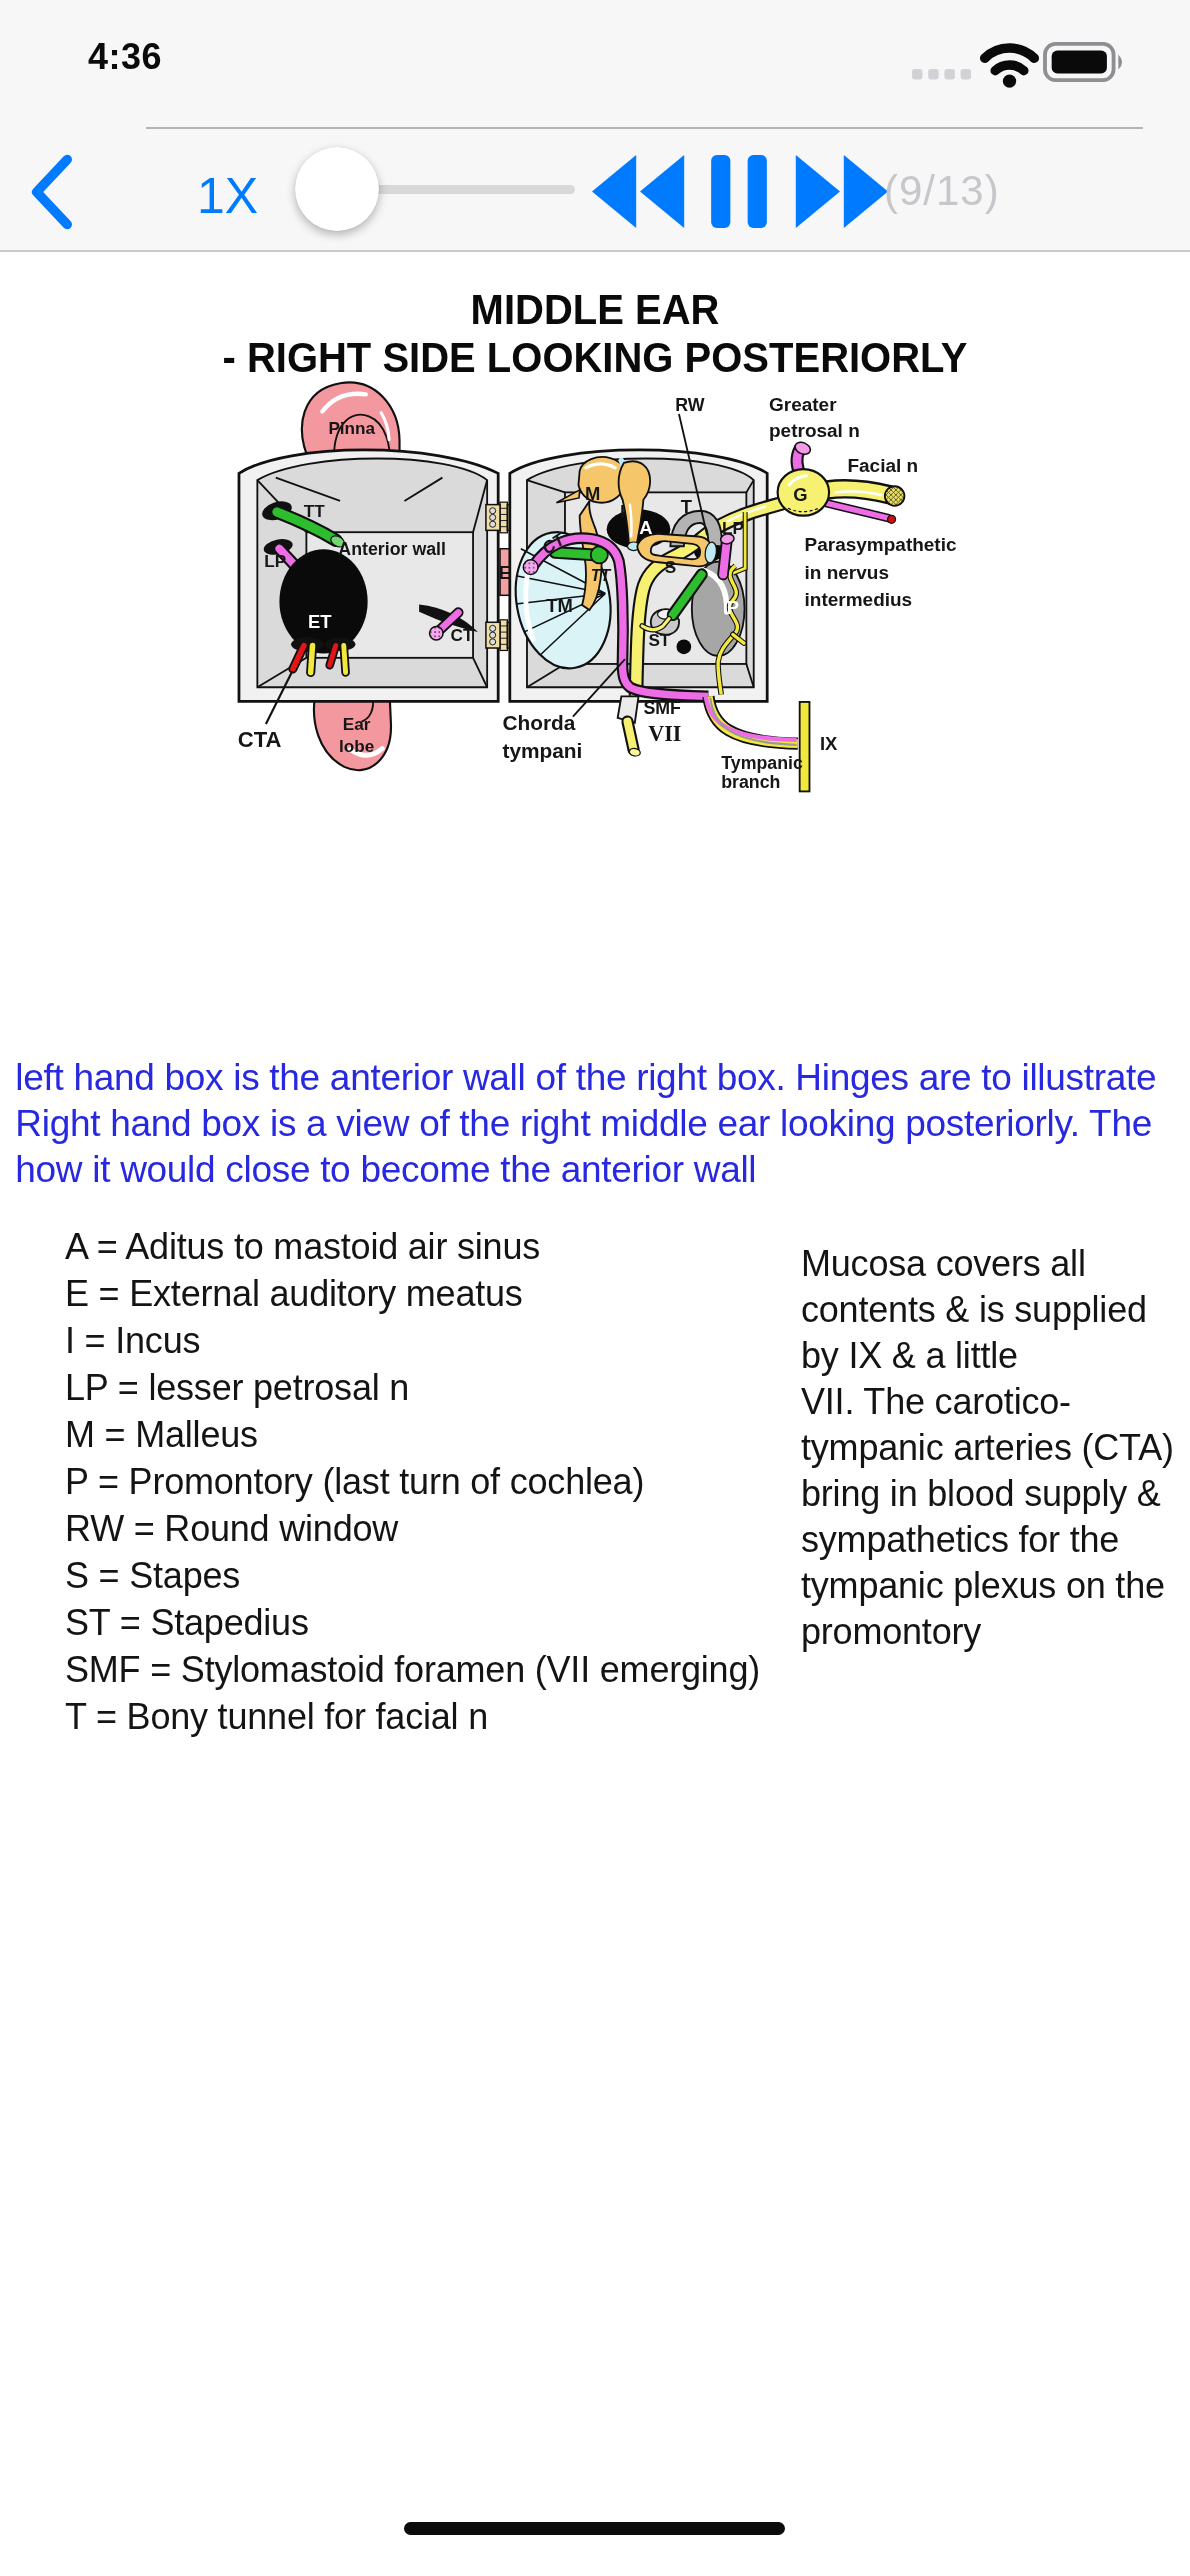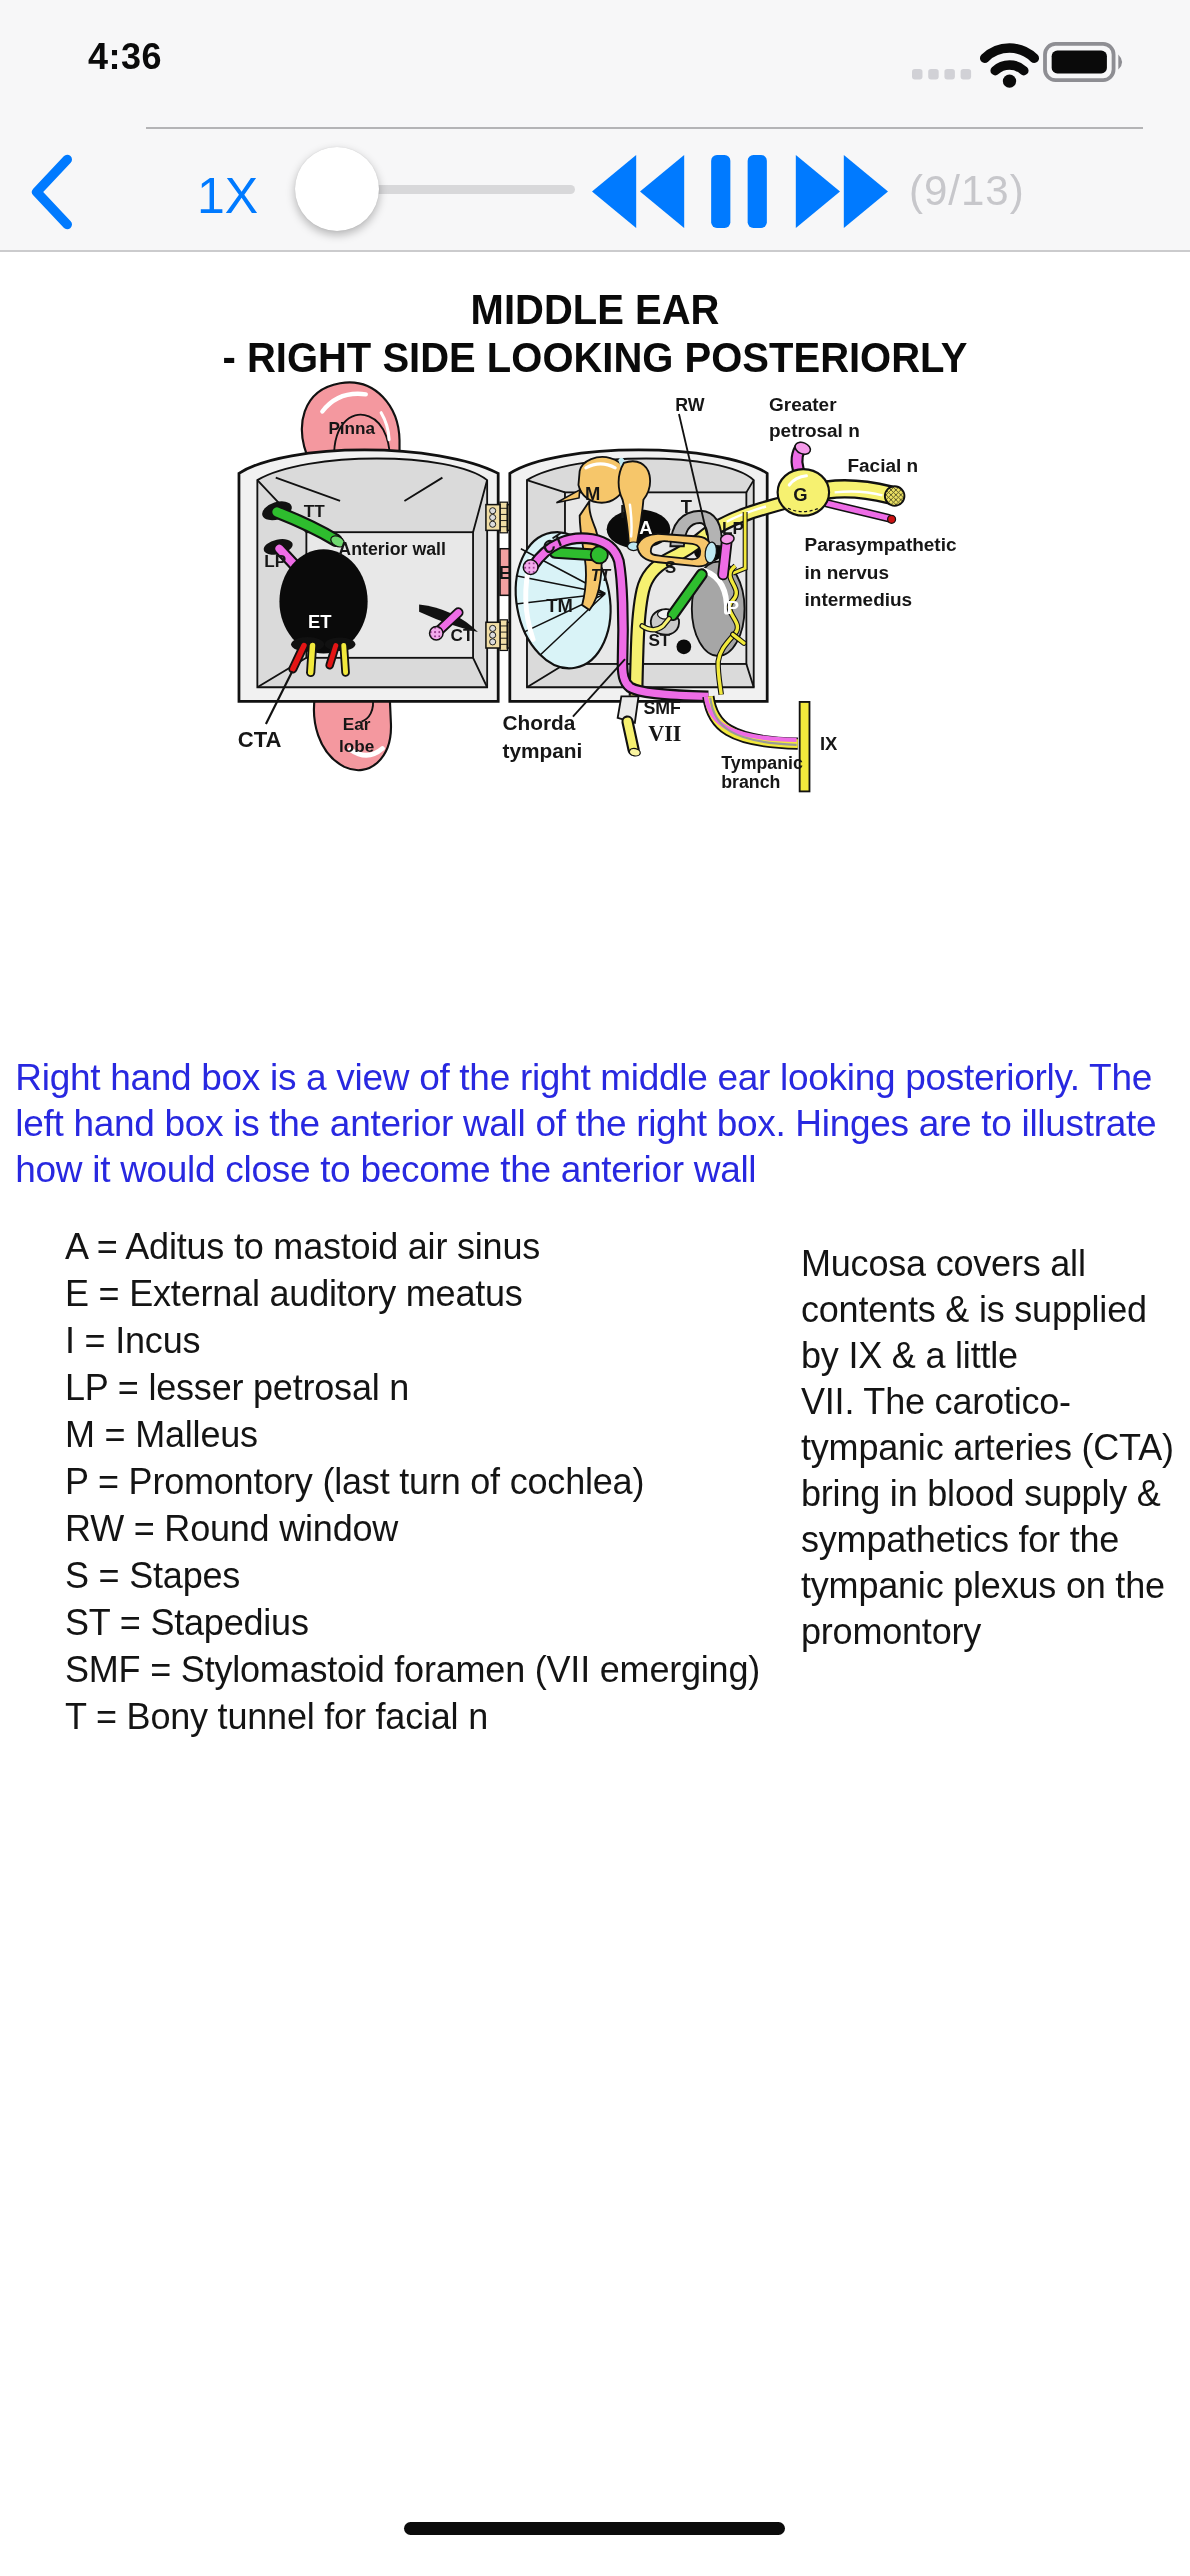--- a/index.html
+++ b/index.html
@@ -6,21 +6,21 @@
   .page{position:relative;width:1190px;height:2576px;background:#ffffff;overflow:hidden;
         font-family:"Liberation Sans",sans-serif;}
   
   .chrome{position:absolute;left:0;top:0;width:1190px;height:252px;background:#f7f7f8;}
   .time{position:absolute;left:88px;top:36px;font-size:36px;font-weight:700;color:#0b0b0b;letter-spacing:0.5px;}
   .sb-icon{position:absolute;}
   .divider-top{position:absolute;left:146px;top:127px;width:997px;height:1.9px;background:#b4b4b6;}
   .divider-bottom{position:absolute;left:0;top:250px;width:1190px;height:1.9px;background:#cbcbcd;}
   .nav-item{position:absolute;}
   .speed{left:197px;top:167px;font-size:50px;font-weight:400;color:#007aff;}
-  .counter{left:909px;top:167px;font-size:42px;color:#c7c7cb;letter-spacing:1px;}
+  .counter{left:884px;top:167px;font-size:42px;color:#c7c7cb;letter-spacing:1px;}
   .slider-track{left:318px;top:185px;width:257px;height:8.6px;background:#d8d8da;border-radius:4.8px;}
   .slider-thumb{left:295px;top:147px;width:84px;height:84px;border-radius:50%;background:#ffffff;
                 box-shadow:0 3.8px 9.6px rgba(0,0,0,.28), 0 0 1px rgba(0,0,0,.15);}
   
   .title{position:absolute;left:0;top:285px;width:1190px;text-align:center;color:#0a0a0a;
          font-size:43px;font-weight:700;line-height:48px;transform:scaleX(.93);}
   .caption{position:absolute;left:15.3px;top:1055px;width:1169px;font-size:37px;line-height:46px;
            color:#2828e0;letter-spacing:-0.3px;}
   .legend{position:absolute;left:65px;top:1223px;font-size:36px;line-height:47px;color:#141414;letter-spacing:-0.2px;}
   .side-note{position:absolute;left:801px;top:1241px;width:403px;font-size:36px;line-height:46px;color:#141414;letter-spacing:-0.2px;}
@@ -322,22 +322,22 @@
     <text class="dlbl" x="470" y="968" font-size="34">Chorda</text>
     <text class="dlbl" x="470" y="1014" font-size="34">tympani</text>
     <text class="dlbl" x="700" y="942" font-size="29" font-weight="700">SMF</text>
     <text class="serifR" x="708" y="986" font-size="36" fill="#161616">VII</text>
     <text class="dlbl" x="827" y="1032" font-size="29">Tympanic</text>
     <text class="dlbl" x="827" y="1062" font-size="29">branch</text>
     <text class="dlbl" x="988" y="1000" font-size="30">IX</text>
   </svg>
 
   <div class="caption">
+    <div>left hand box is the anterior wall of the right box. Hinges are to illustrate</div>
     <div>Right hand box is a view of the right middle ear looking posteriorly. The</div>
-    <div>left hand box is the anterior wall of the right box. Hinges are to illustrate</div>
     <div>how it would close to become the anterior wall</div>
   </div>
 
   <div class="legend">
     <div>A = Aditus to mastoid air sinus</div>
     <div>E = External auditory meatus</div>
     <div>I = Incus</div>
     <div>LP = lesser petrosal n</div>
     <div>M = Malleus</div>
     <div>P = Promontory (last turn of cochlea)</div>

